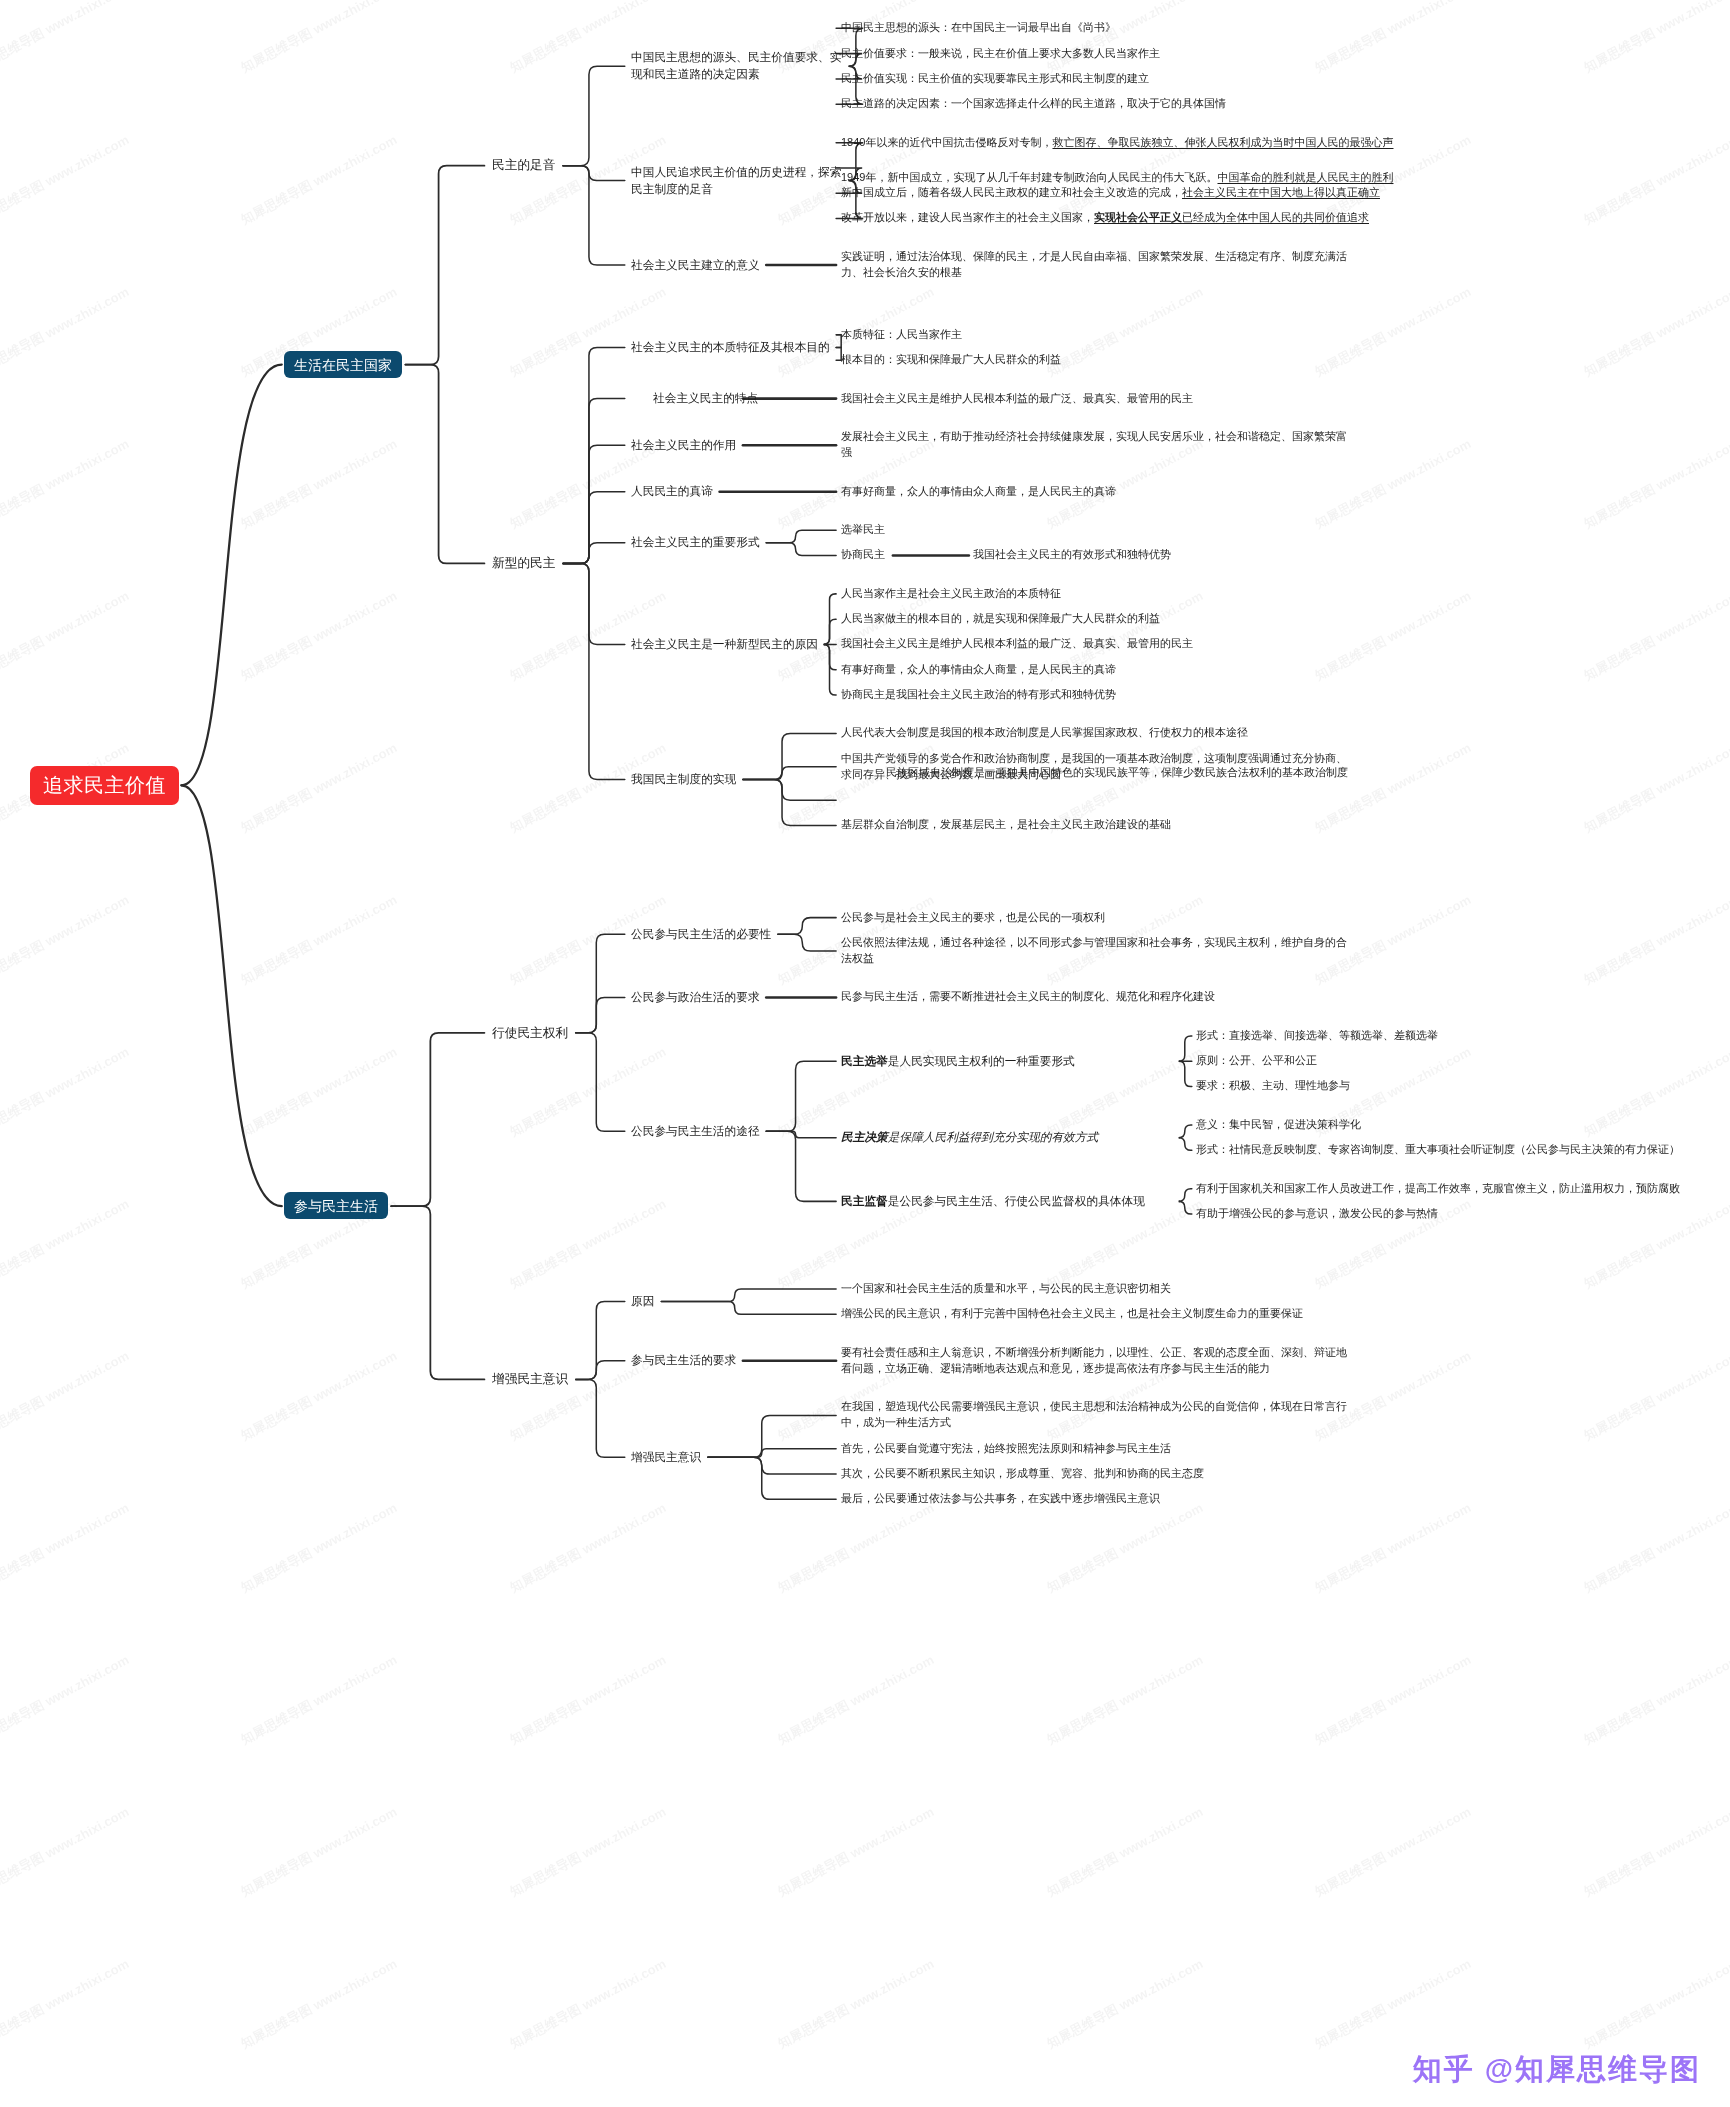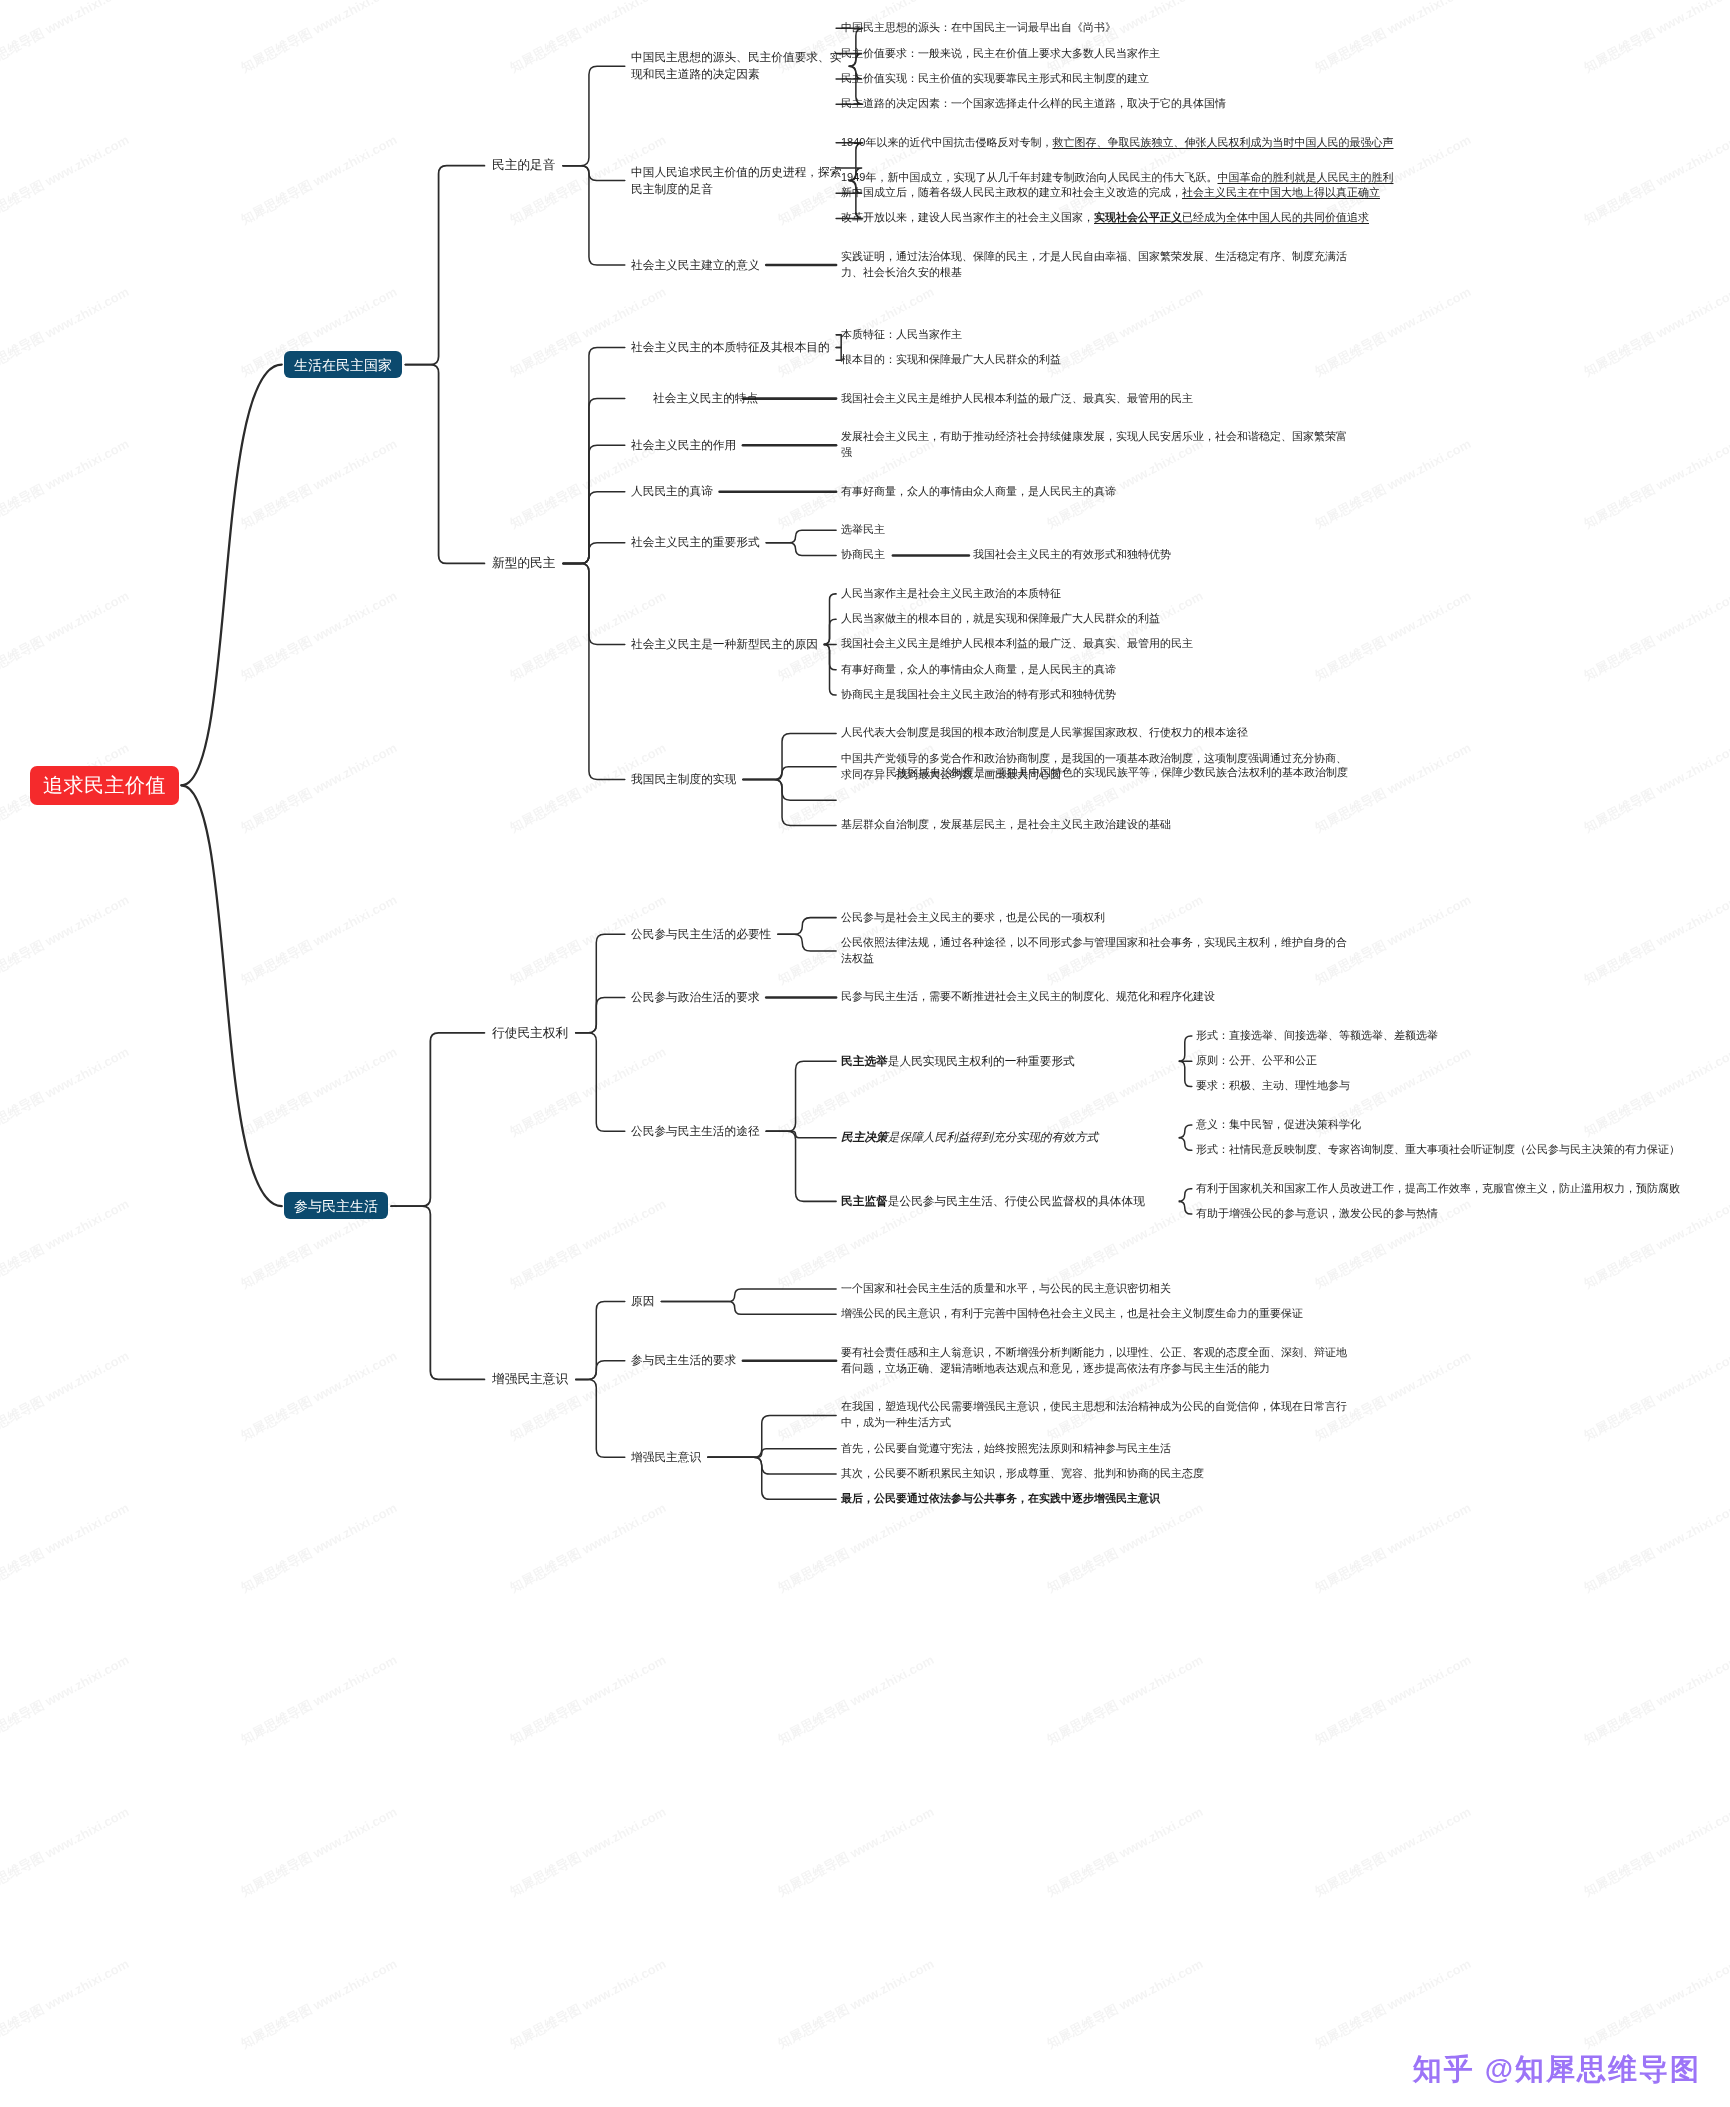--- a/index.html
+++ b/index.html
@@ -255,21 +255,21 @@
       <div class="node lvl3" style="left: 631px; top: 1123px; white-space: nowrap;">公民参与民主生活的途径</div>
       <div class="node lvl2" style="left: 492px; top: 1025px;">行使民主权利</div>
       <div class="node lvl4" style="left: 841px; top: 1281px; white-space: nowrap;">一个国家和社会民主生活的质量和水平，与公民的民主意识密切相关</div>
       <div class="node lvl4" style="left: 841px; top: 1306px; width: 512px;">增强公民的民主意识，有利于完善中国特色社会主义民主，也是社会主义制度生命力的重要保证</div>
       <div class="node lvl3" style="left: 631px; top: 1293px; white-space: nowrap;">原因</div>
       <div class="node lvl4" style="left: 841px; top: 1345px; width: 512px;">要有社会责任感和主人翁意识，不断增强分析判断能力，以理性、公正、客观的态度全面、深刻、辩证地看问题，立场正确、逻辑清晰地表达观点和意见，逐步提高依法有序参与民主生活的能力</div>
       <div class="node lvl3" style="left: 631px; top: 1352px; white-space: nowrap;">参与民主生活的要求</div>
       <div class="node lvl4" style="left: 841px; top: 1399px; width: 512px;">在我国，塑造现代公民需要增强民主意识，使民主思想和法治精神成为公民的自觉信仰，体现在日常言行中，成为一种生活方式</div>
       <div class="node lvl4" style="left: 841px; top: 1441px; white-space: nowrap;">首先，公民要自觉遵守宪法，始终按照宪法原则和精神参与民主生活</div>
       <div class="node lvl4" style="left: 841px; top: 1466px; white-space: nowrap;">其次，公民要不断积累民主知识，形成尊重、宽容、批判和协商的民主态度</div>
-      <div class="node lvl4" style="left: 841px; top: 1491px; white-space: nowrap; font-weight: bold;">最后，公民要通过依法参与公共事务，在实践中逐步增强民主意识</div>
+      <div class="node lvl4" style="left: 841px; top: 1491px; white-space: nowrap;">最后，公民要通过依法参与公共事务，在实践中逐步增强民主意识</div>
       <div class="node lvl3" style="left: 631px; top: 1449px; white-space: nowrap;">增强民主意识</div>
       <div class="node lvl2" style="left: 492px; top: 1371px;">增强民主意识</div>
       <div class="node lvl1" style="left: 284px; top: 1192px;">参与民主生活</div>
       <div class="node root" style="left: 30px; top: 766px;">追求民主价值</div>
     </div>
   <div class="brand">知乎 @知犀思维导图</div>
 </div>
 
 
 </body></html>

